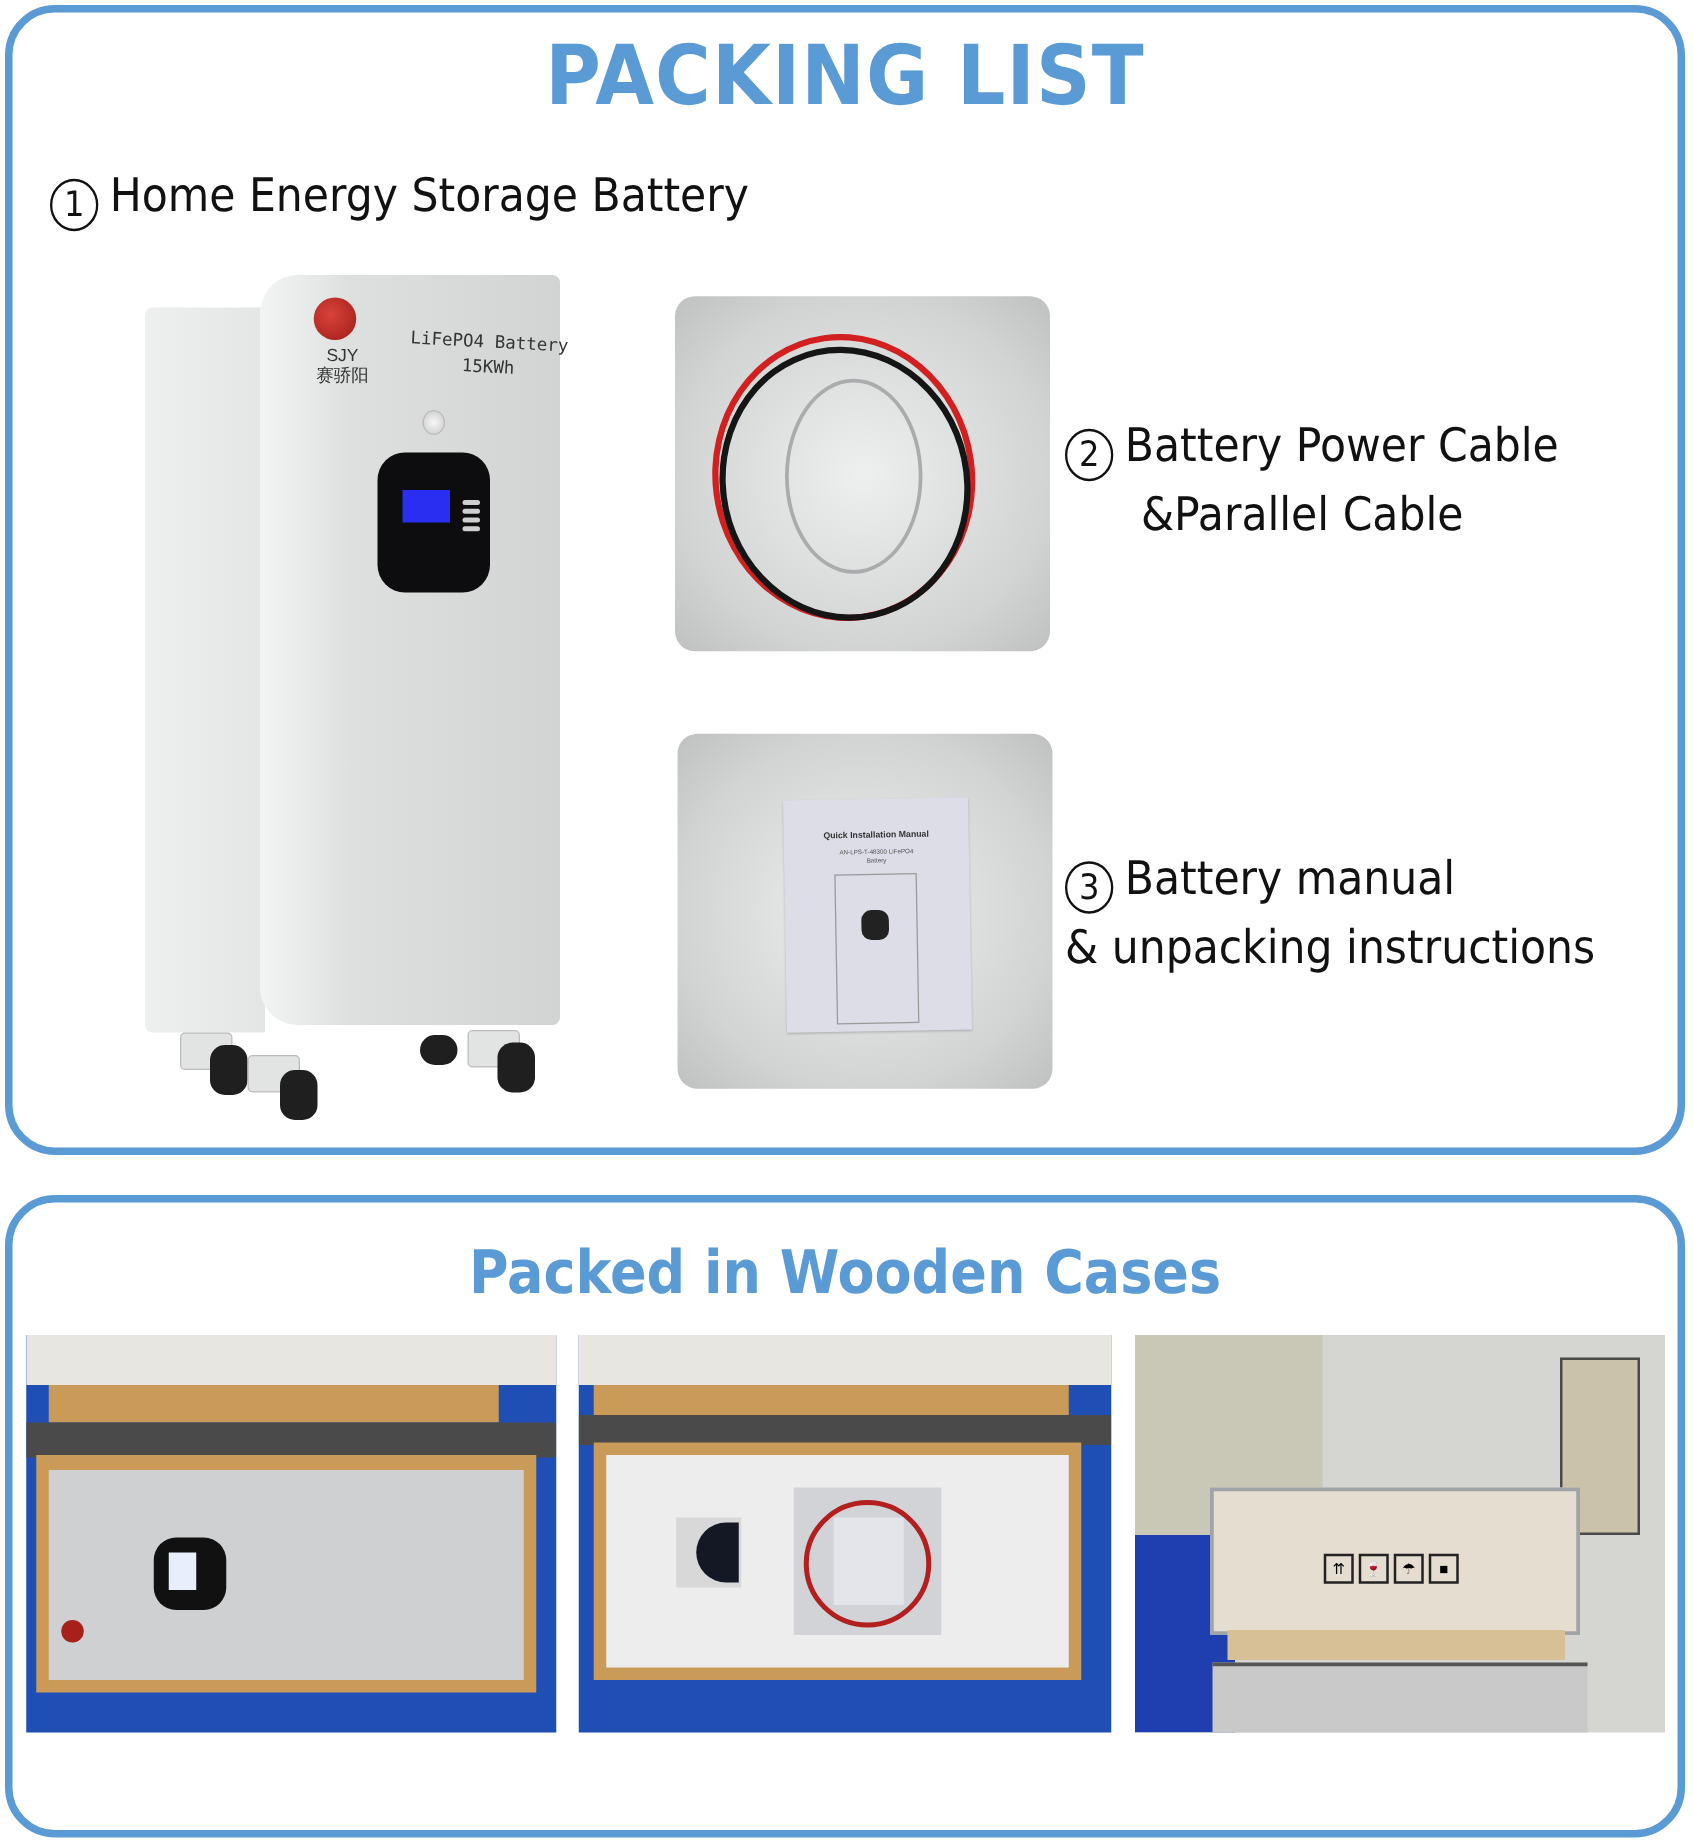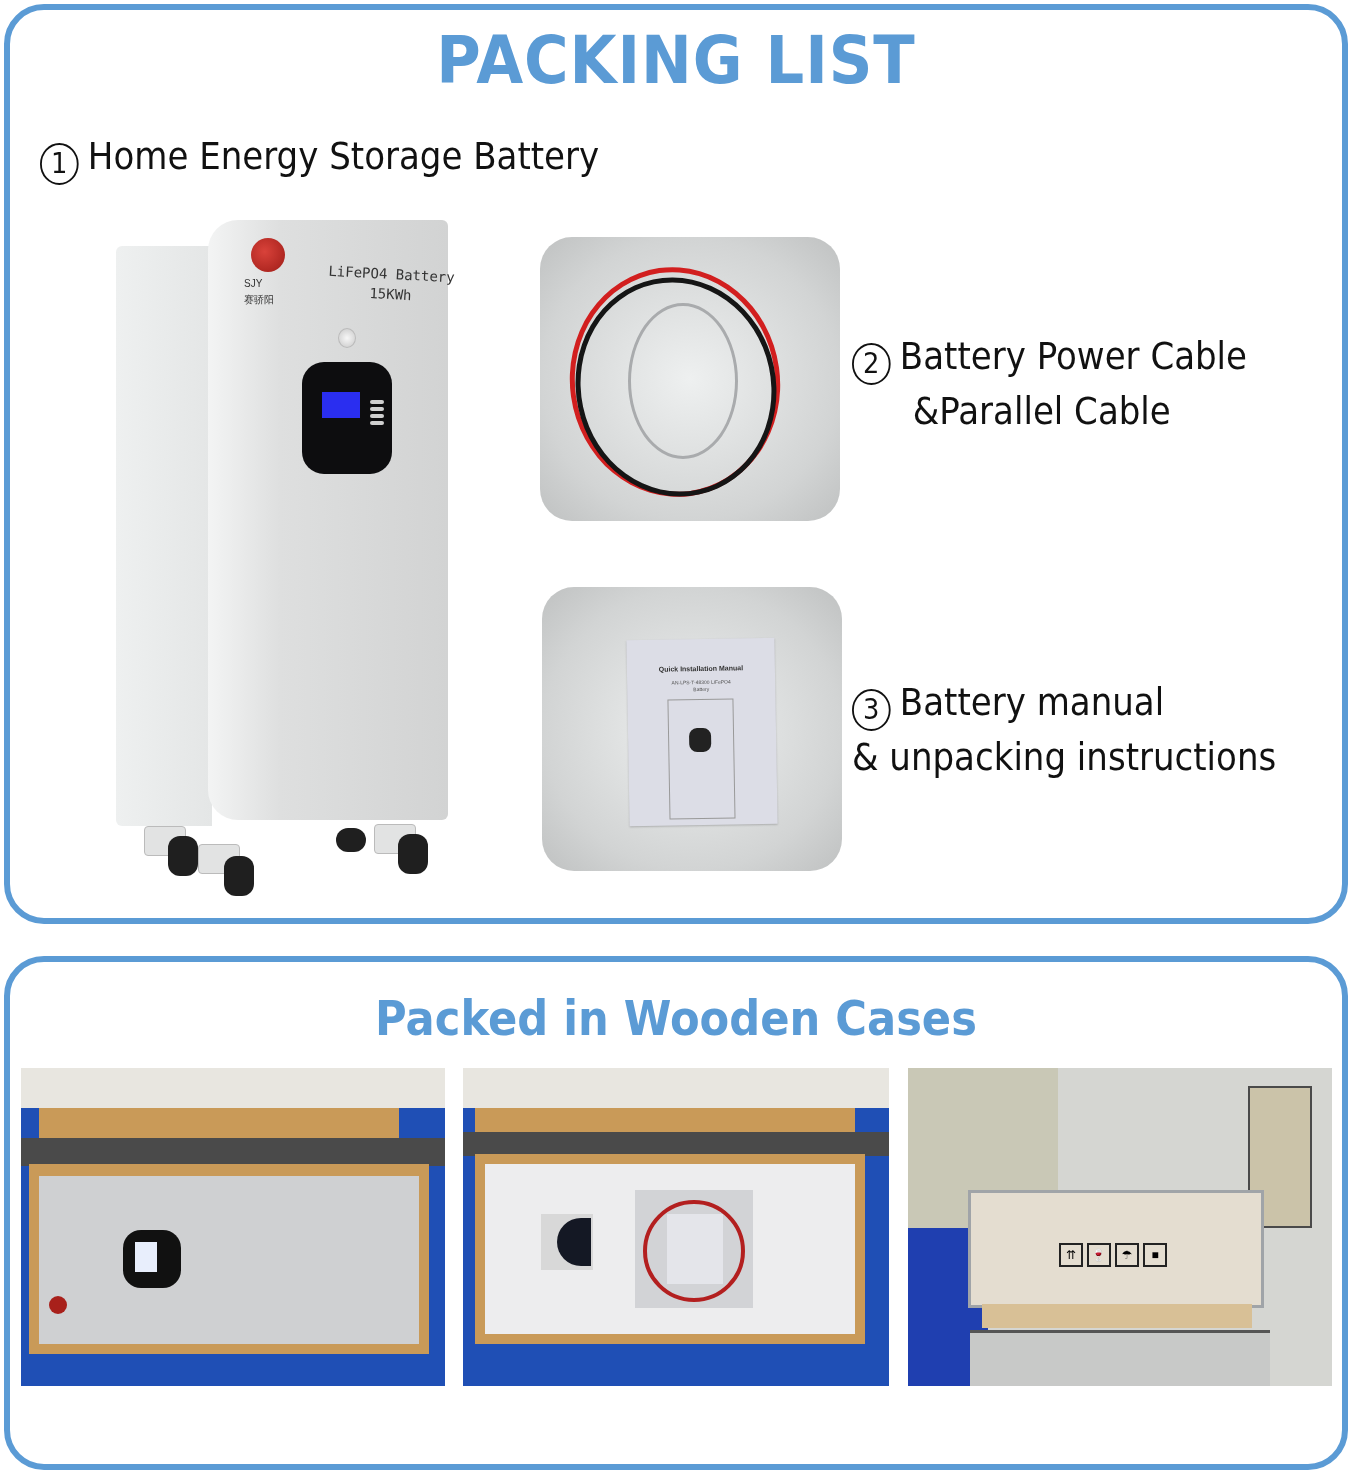--- a/index.html
+++ b/index.html
@@ -11,31 +11,31 @@
   #main-title { top:12px; font-size:66px; letter-spacing:1px; transform:scaleX(0.92); }
   #sub-title { top:28px; font-size:48px; transform:scaleX(0.9); }
   .label { position:absolute; color:#111; font-family:"DejaVu Sans", sans-serif; font-size:37px; line-height:54px; white-space:nowrap; transform-origin:left top; transform:scaleX(0.92); }
   .circ { display:inline-block; width:38px; height:38px; border:2px solid #111; border-radius:50%; font-size:28px; line-height:38px; text-align:center; vertical-align:-4px; margin-right:10px; box-sizing:content-box; }
 
   
   #battery { position:absolute; left:116px; top:216px; width:340px; height:700px; }
   .bat-side { position:absolute; left:0; top:30px; width:96px; height:580px; background:linear-gradient(90deg,#eef0f0,#e4e6e6); border-radius:6px 0 0 6px; }
   .bat-front { position:absolute; left:92px; top:4px; width:240px; height:600px; background:linear-gradient(90deg,#f3f4f4 0%,#dedfdf 30%,#d2d3d3 100%); border-radius:30px 6px 6px 30px; }
   .bat-logo { position:absolute; left:135px; top:22px; width:34px; height:34px; border-radius:50%; background:radial-gradient(circle at 40% 40%, #d9423a, #9e1c17); }
-  .bat-brand { position:absolute; left:128px; top:60px; width:60px; text-align:left; font-size:10px; color:#333; line-height:16px; }
+  .bat-brand { position:absolute; left:128px; top:60px; width:60px; text-align:center; font-size:14px; color:#333; line-height:16px; }
   .bat-model { position:absolute; left:210px; top:48px; width:130px; text-align:center; font-family:"DejaVu Sans Mono", monospace; font-size:14px; color:#333; line-height:20px; transform:rotate(3deg); }
   .bat-button { position:absolute; left:222px; top:112px; width:16px; height:18px; border-radius:50%; background:radial-gradient(circle,#f7f7f7,#c8c8c8); border:1px solid #bbb; }
   .bat-display { position:absolute; left:186px; top:146px; width:90px; height:112px; background:#0d0d0f; border-radius:22px; }
   .bat-lcd { position:absolute; left:20px; top:30px; width:38px; height:26px; background:#2a2ef0; }
   .bat-led { position:absolute; left:68px; width:14px; height:4px; background:#cfcfcf; border-radius:2px; }
   .wheel { position:absolute; width:30px; height:40px; background:#1f1f1f; border-radius:12px; }
   .caster { position:absolute; width:40px; height:28px; background:#e2e3e3; border-radius:4px; border:1px solid #bbb; }
 
   
-  .photo { position:absolute; border-radius:32px; overflow:hidden; background:radial-gradient(ellipse at 50% 50%, #eef0f0 0%, #d2d4d4 70%, #bfc1c1 100%); }
+  .photo { position:absolute; border-radius:16px; overflow:hidden; background:radial-gradient(ellipse at 50% 50%, #eef0f0 0%, #d2d4d4 70%, #bfc1c1 100%); }
   #photo-cables { left:540px; top:237px; width:300px; height:284px; }
   #photo-manual { left:542px; top:587px; width:300px; height:284px; }
   .ring { position:absolute; border-radius:50%; border-style:solid; }
   .manual-sheet { position:absolute; left:86px; top:52px; width:148px; height:186px; background:#dcdde6; transform:rotate(-1deg); box-shadow:0 1px 2px rgba(0,0,0,.2); }
   .manual-title { position:absolute; top:26px; left:0; right:0; text-align:center; font-size:7px; color:#333; font-weight:bold; }
   .manual-sub { position:absolute; top:40px; left:0; right:0; text-align:center; font-size:5px; color:#555; line-height:7px; }
   .manual-img { position:absolute; left:40px; top:60px; width:64px; height:118px; border:1px solid #999; }
   .manual-disp { position:absolute; left:20px; top:28px; width:22px; height:24px; background:#222; border-radius:8px; }
 
   

